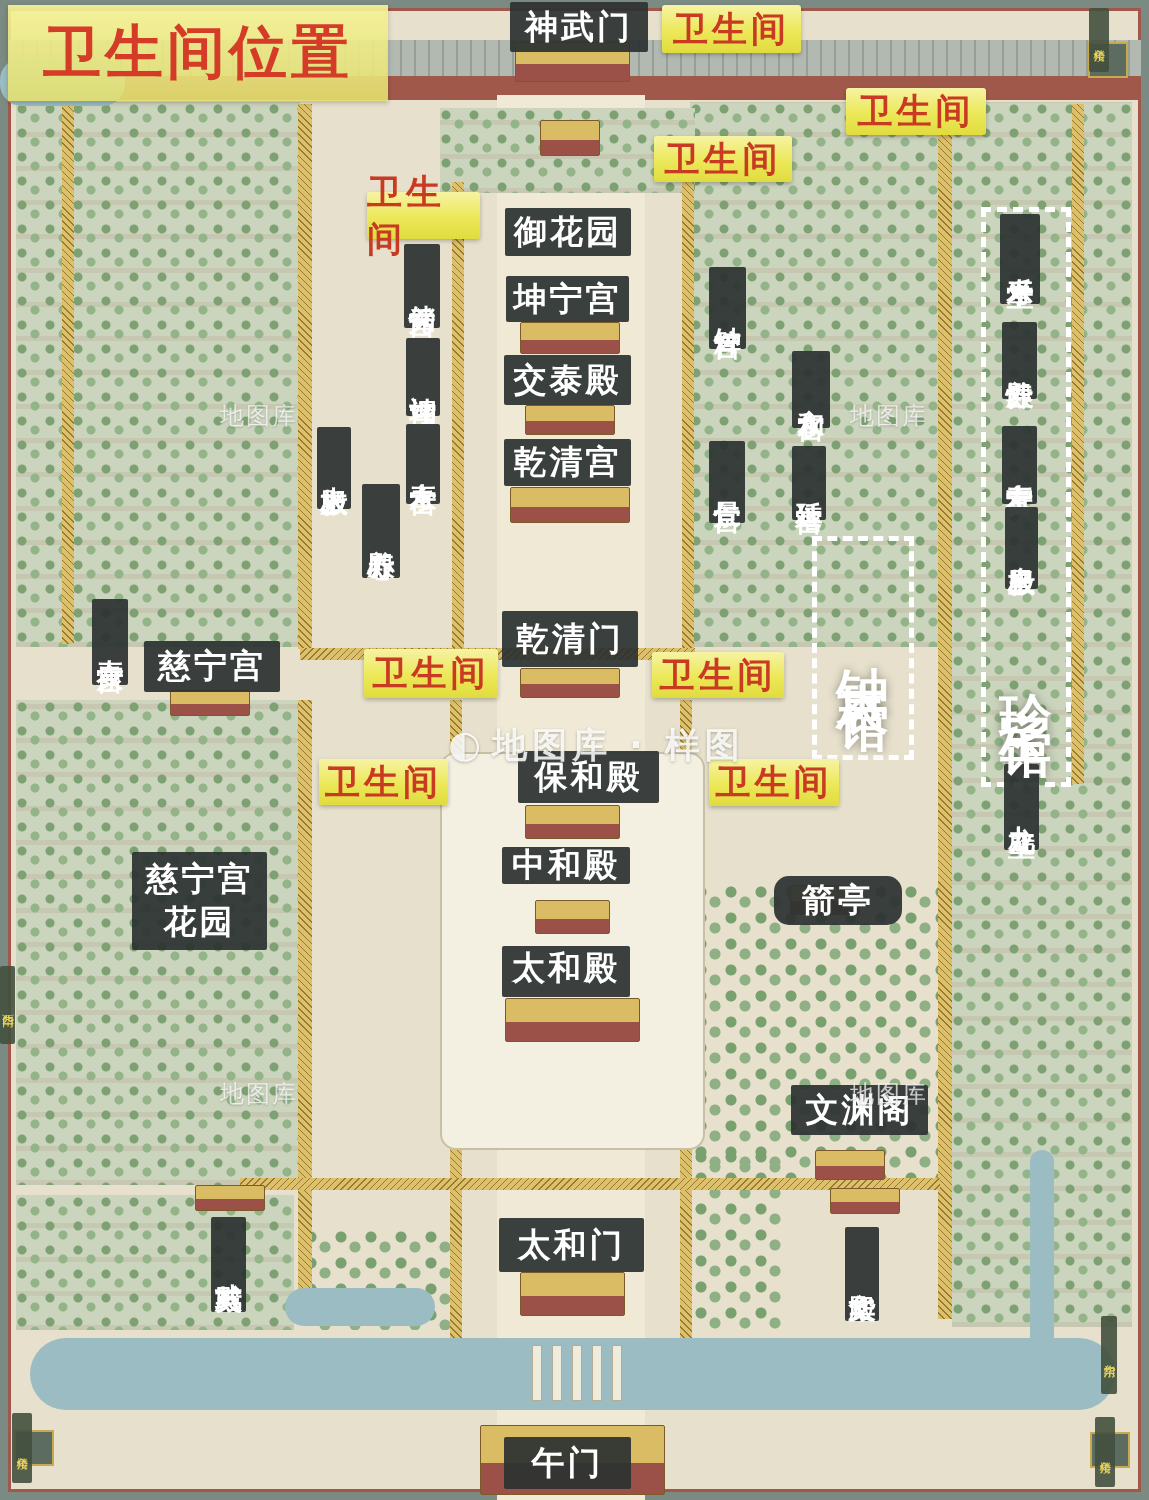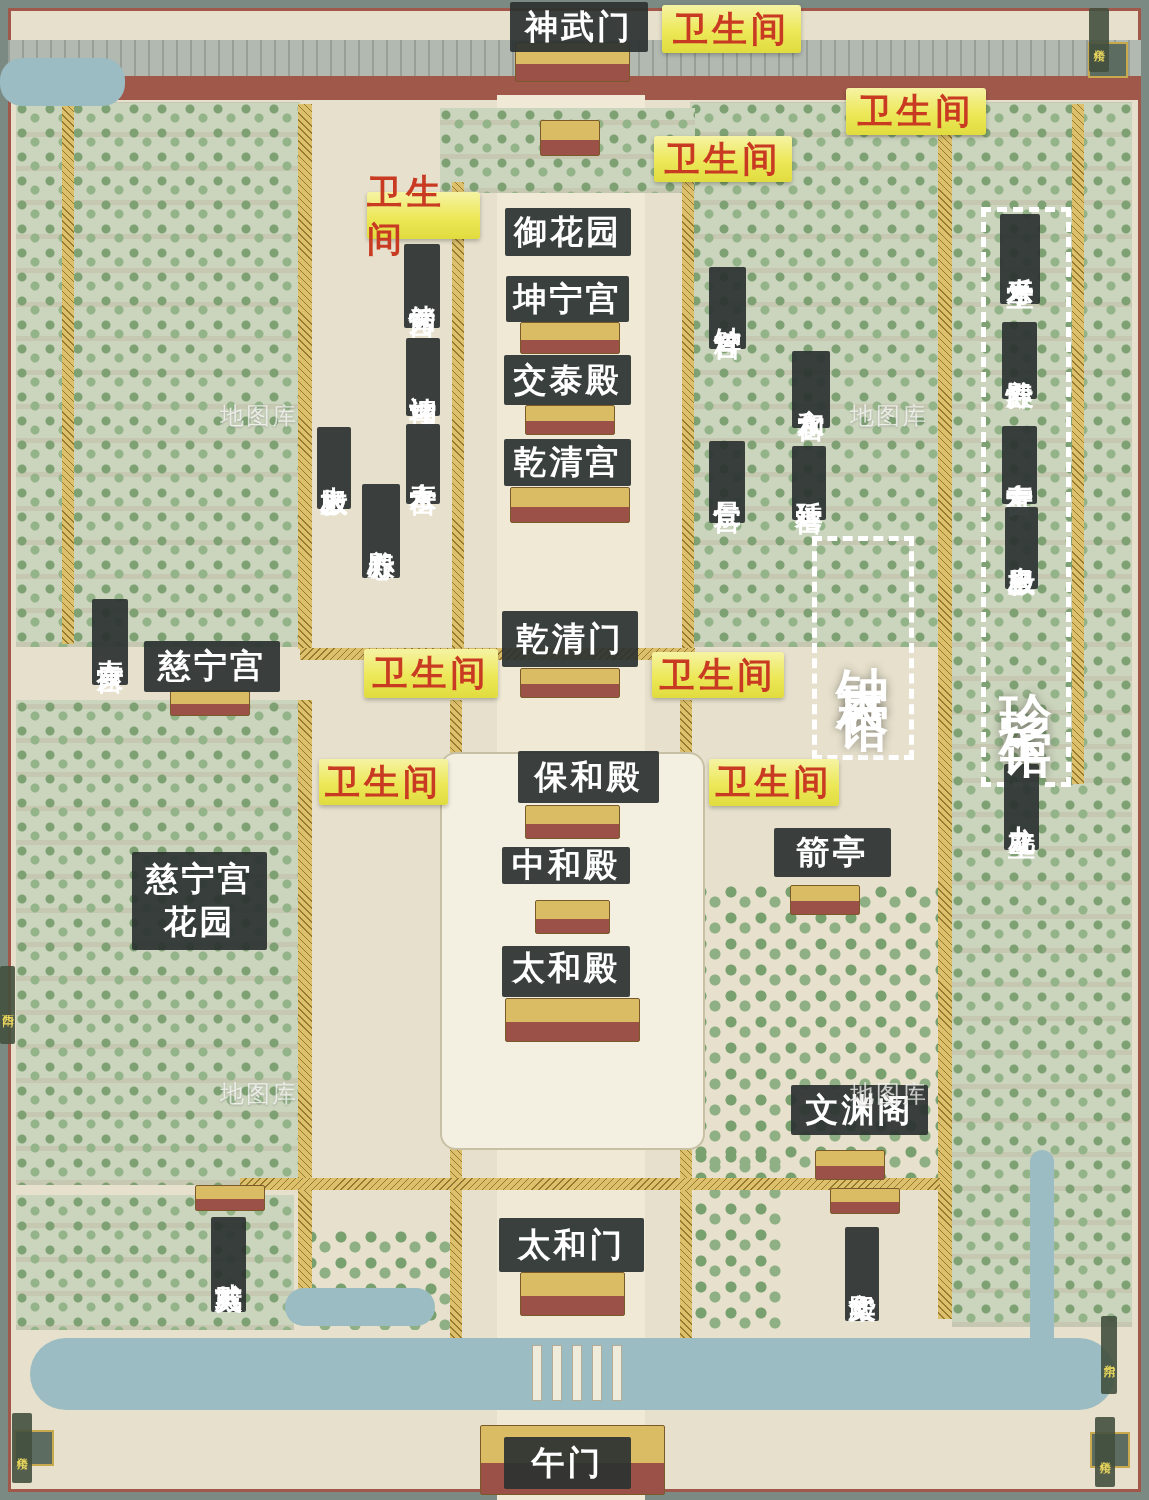--- a/index.html
+++ b/index.html
@@ -133,21 +133,21 @@
       <div class="place-h" style="left: 510px; top: 2px; width: 138px; height: 50px;">神武门</div>
       <div class="place-h" style="left: 505px; top: 208px; width: 126px; height: 48px;">御花园</div>
       <div class="place-h" style="left: 506px; top: 276px; width: 123px; height: 46px;">坤宁宫</div>
       <div class="place-h" style="left: 504px; top: 355px; width: 127px; height: 50px;">交泰殿</div>
       <div class="place-h" style="left: 504px; top: 439px; width: 127px; height: 47px;">乾清宫</div>
       <div class="place-h" style="left: 502px; top: 611px; width: 136px; height: 56px;">乾清门</div>
       <div class="place-h" style="left: 144px; top: 641px; width: 136px; height: 51px;">慈宁宫</div>
       <div class="place-h" style="left: 518px; top: 751px; width: 141px; height: 52px;">保和殿</div>
       <div class="place-h" style="left: 502px; top: 847px; width: 128px; height: 37px;">中和殿</div>
       <div class="place-h" style="left: 502px; top: 946px; width: 128px; height: 51px; font-family: Liberation Mono, monospace;">太和殿</div>
-      <div class="place-h" style="left: 774px; top: 828px; width: 117px; height: 49px;">箭亭</div>
+      <div class="place-h" style="left: 774px; top: 876px; width: 128px; height: 49px; border-radius: 15px;">箭亭</div>
       <div class="place-h" style="left: 132px; top: 852px; width: 135px; height: 98px;">
         <div>
           <div>慈宁宫</div>
           <div>花园</div>
         </div>
       </div>
       <div class="place-h" style="left: 791px; top: 1085px; width: 137px; height: 50px;">文渊阁</div>
       <div class="place-h" style="left: 499px; top: 1218px; width: 145px; height: 54px;">太和门</div>
       <div class="place-h" style="left: 504px; top: 1437px; width: 127px; height: 52px;">午门</div>
       <div class="place-v" style="left: 404px; top: 244px; width: 36px; height: 84px;">储秀宫</div>
@@ -183,17 +183,21 @@
       <div class="sign-v" style="left: 12px; top: 1413px; width: 20px; height: 70px;">角楼</div>
       <div class="sign-v" style="left: 1095px; top: 1417px; width: 20px; height: 70px;">角楼</div>
       <div class="sign-v" style="left: 1101px; top: 1316px; width: 16px; height: 78px;">东华门</div>
       <div class="sign-v" style="left: 0px; top: 966px; width: 15px; height: 78px;">西华门</div>
       <div class="wm-tile" style="left: 220px; top: 400px; width: 90px; height: 30px;">地图库</div>
       <div class="wm-tile" style="left: 850px; top: 400px; width: 90px; height: 30px;">地图库</div>
       <div class="wm-tile" style="left: 220px; top: 1078px; width: 90px; height: 30px;">地图库</div>
       <div class="wm-tile" style="left: 850px; top: 1078px; width: 90px; height: 30px;">地图库</div>
     </div>
 
+  <div id="title-banner">卫生间位置</div>
 
   <div id="watermark-center">
+    <div class="l1">
+      <span class="logo">◐</span><span>地图库 · 样图</span>
+    </div>
   </div>
 
 </div>
 
 </body></html>

